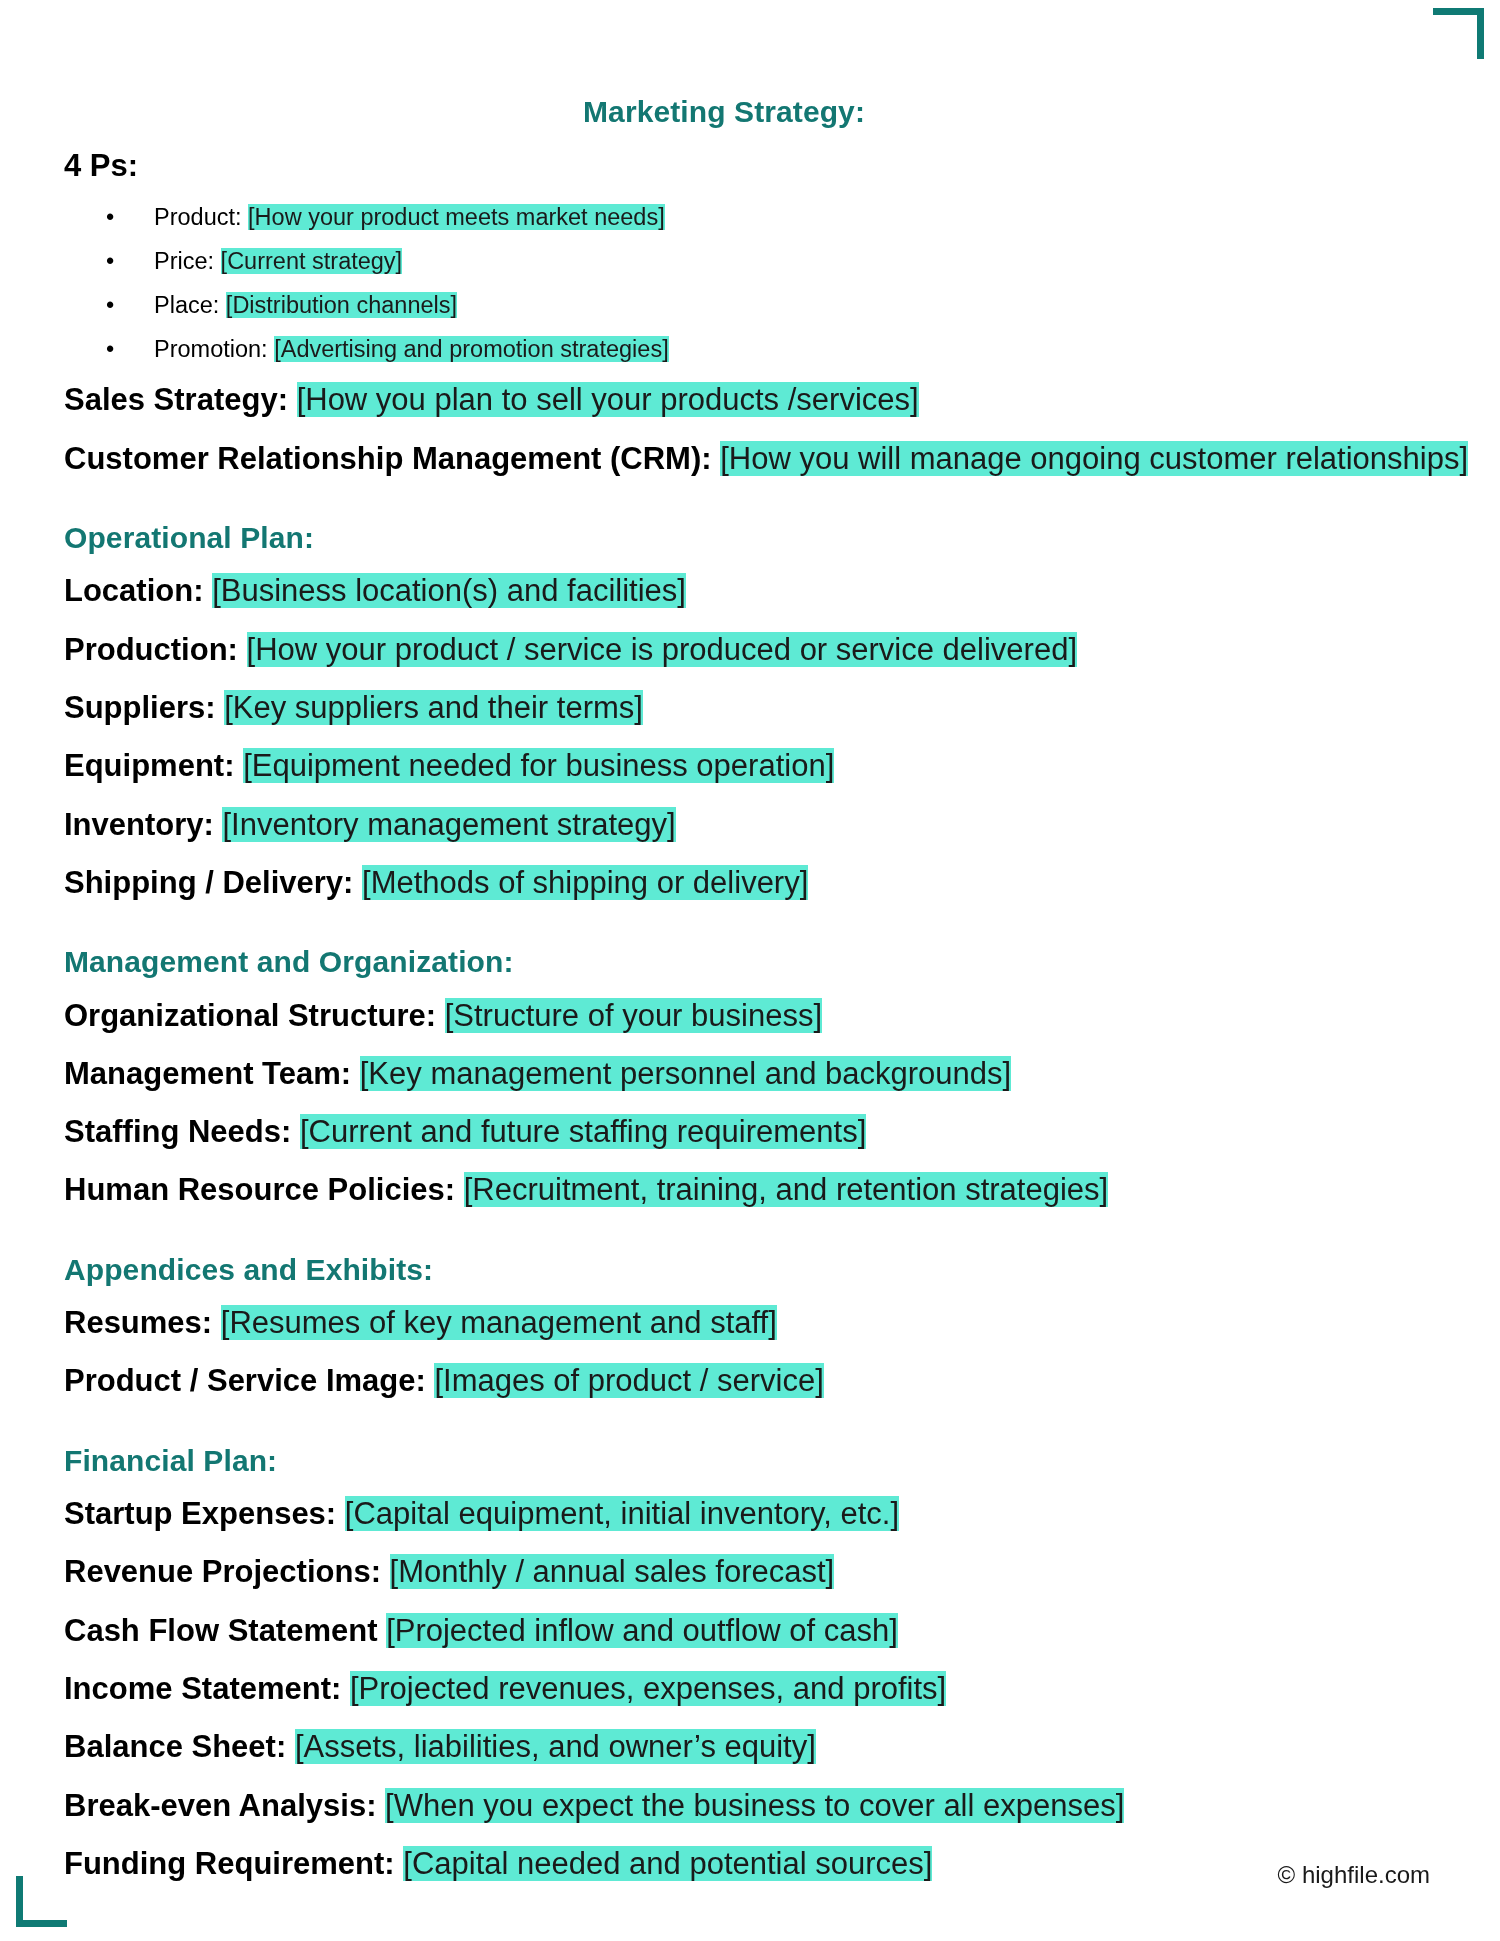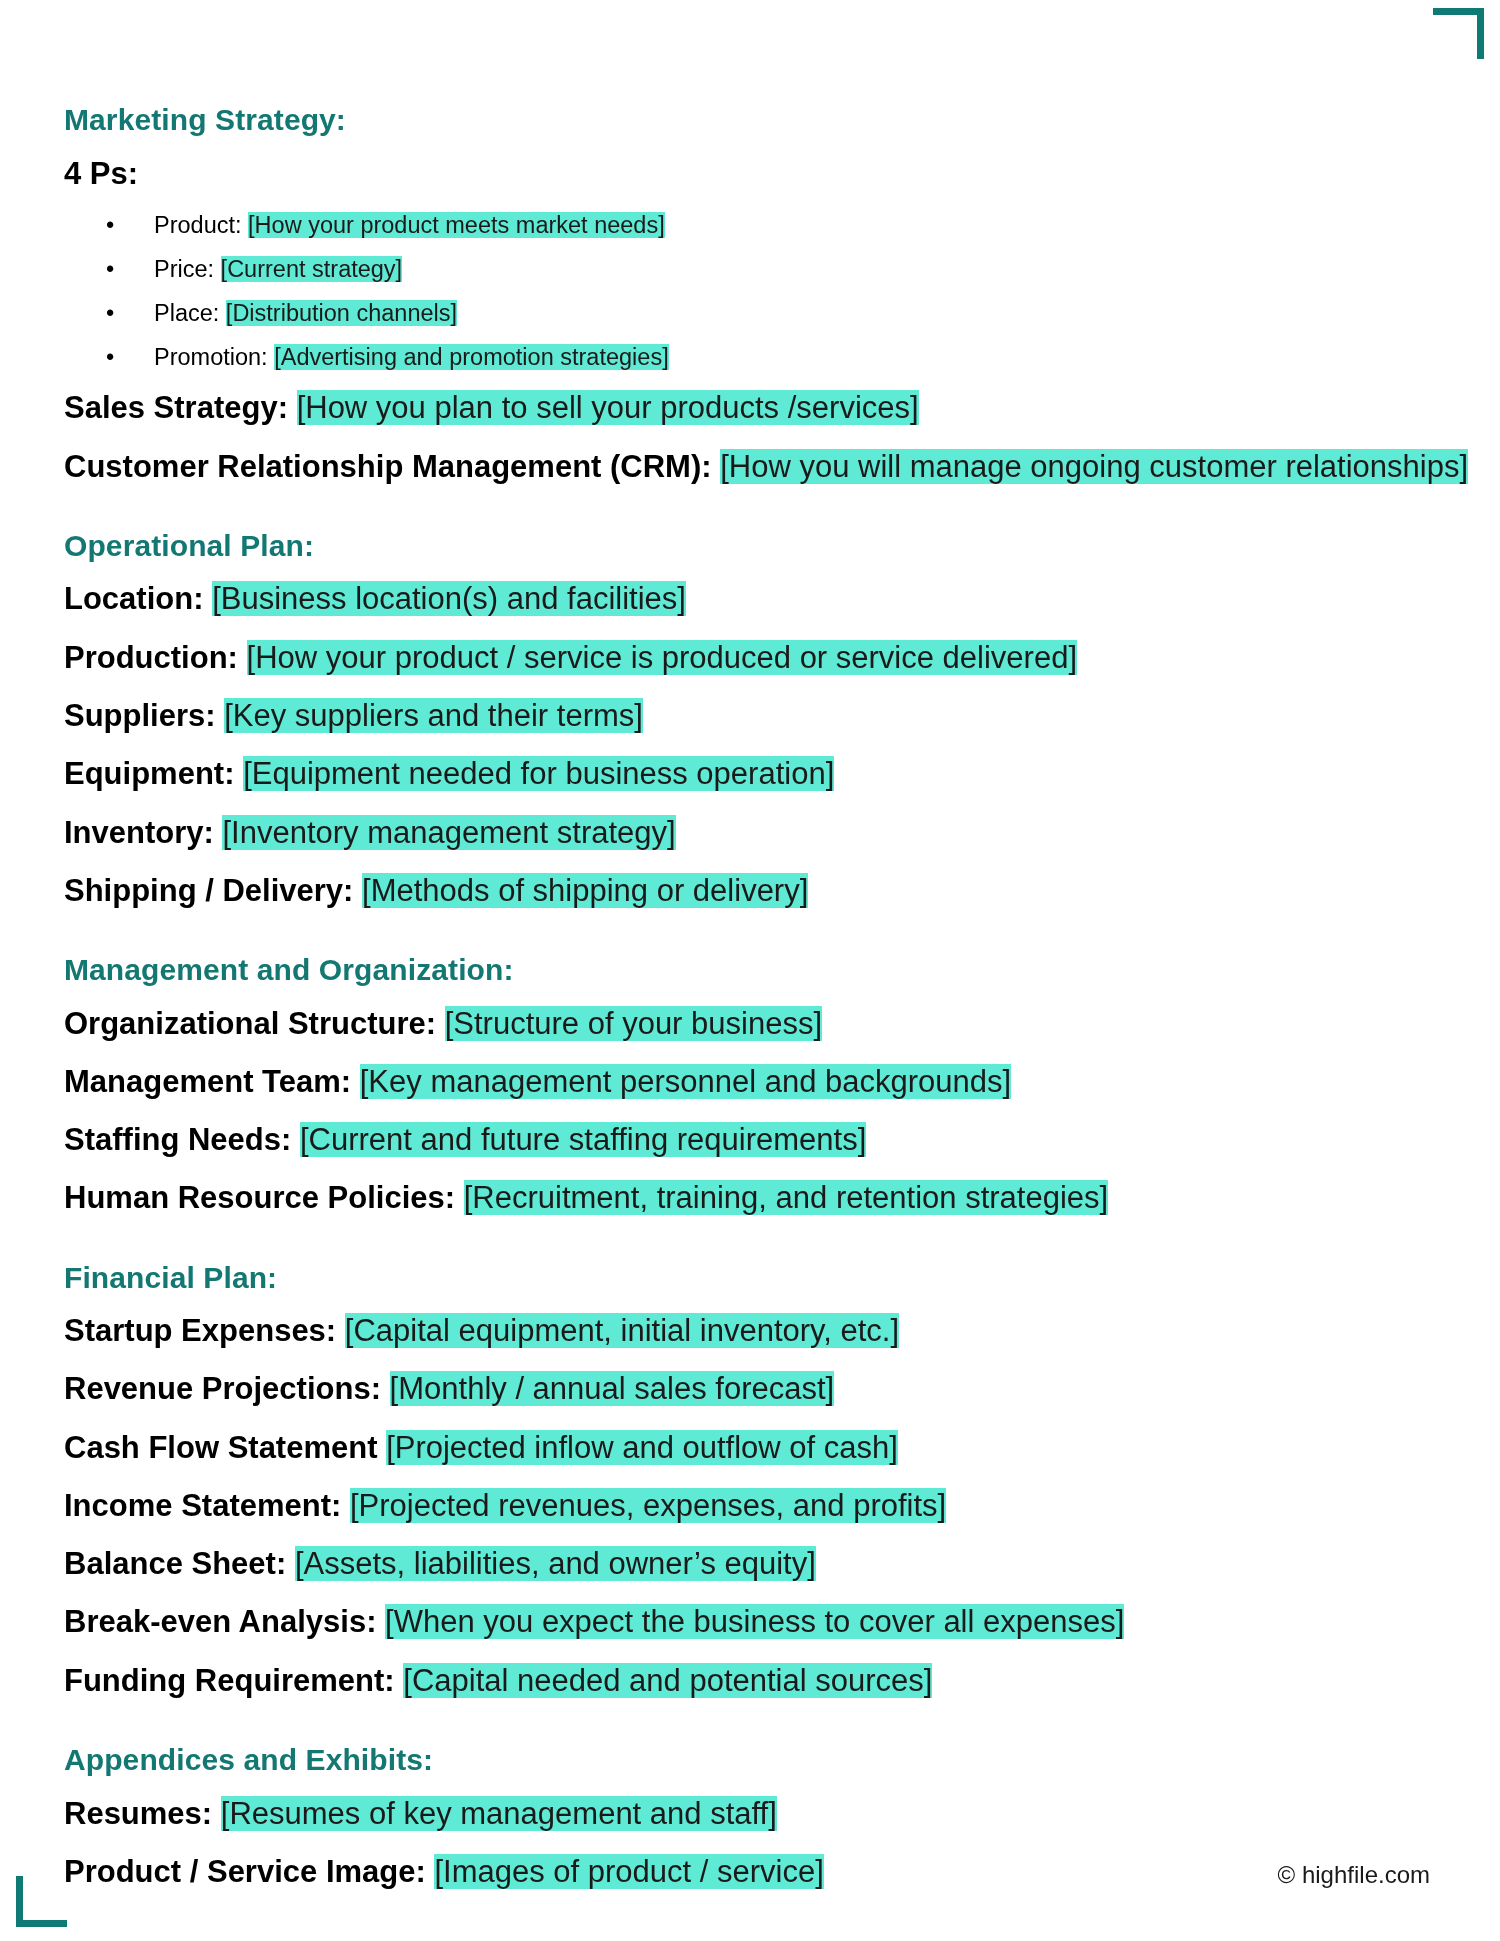--- a/index.html
+++ b/index.html
@@ -56,21 +56,22 @@
     font-weight: bold;
     margin: 0 0 4px 0;
     padding: 0;
     line-height: 1.35;
     letter-spacing: 0.1px;
   }
   .section {
     margin-bottom: 30px;
   }
   .section:first-child h2.section-heading {
-    margin-top: 16px;
+    margin-top: 8px;
+    text-align: center;
   }
 
   p.line {
     margin: 0;
     padding: 0;
     font-size: 31px;
     line-height: 1.88;
     color: #000000;
     white-space: nowrap;
   }
@@ -204,20 +205,32 @@
         <span class="lbl">Staffing Needs:</span>
         <span class="ph">[Current and future staffing requirements]</span>
       </p>
       <p class="line">
         <span class="lbl">Human Resource Policies:</span>
         <span class="ph">[Recruitment, training, and retention strategies]</span>
       </p>
     </div>
 
     <div class="section">
+      <h2 class="section-heading">Appendices and Exhibits:</h2>
+      <p class="line">
+        <span class="lbl">Resumes:</span>
+        <span class="ph">[Resumes of key management and staff]</span>
+      </p>
+      <p class="line">
+        <span class="lbl">Product / Service Image:</span>
+        <span class="ph">[Images of product / service]</span>
+      </p>
+    </div>
+
+    <div class="section">
       <h2 class="section-heading">Financial Plan:</h2>
       <p class="line">
         <span class="lbl">Startup Expenses:</span>
         <span class="ph">[Capital equipment, initial inventory, etc.]</span>
       </p>
       <p class="line">
         <span class="lbl">Revenue Projections:</span>
         <span class="ph">[Monthly / annual sales forecast]</span>
       </p>
       <p class="line">
@@ -235,29 +248,17 @@
       <p class="line">
         <span class="lbl">Break-even Analysis:</span>
         <span class="ph">[When you expect the business to cover all expenses]</span>
       </p>
       <p class="line">
         <span class="lbl">Funding Requirement:</span>
         <span class="ph">[Capital needed and potential sources]</span>
       </p>
     </div>
 
-    <div class="section">
-      <h2 class="section-heading">Appendices and Exhibits:</h2>
-      <p class="line">
-        <span class="lbl">Resumes:</span>
-        <span class="ph">[Resumes of key management and staff]</span>
-      </p>
-      <p class="line">
-        <span class="lbl">Product / Service Image:</span>
-        <span class="ph">[Images of product / service]</span>
-      </p>
-    </div>
-
   </div>
 
   <div class="footer">© highfile.com</div>
 
 </div>
 
 </body></html>

